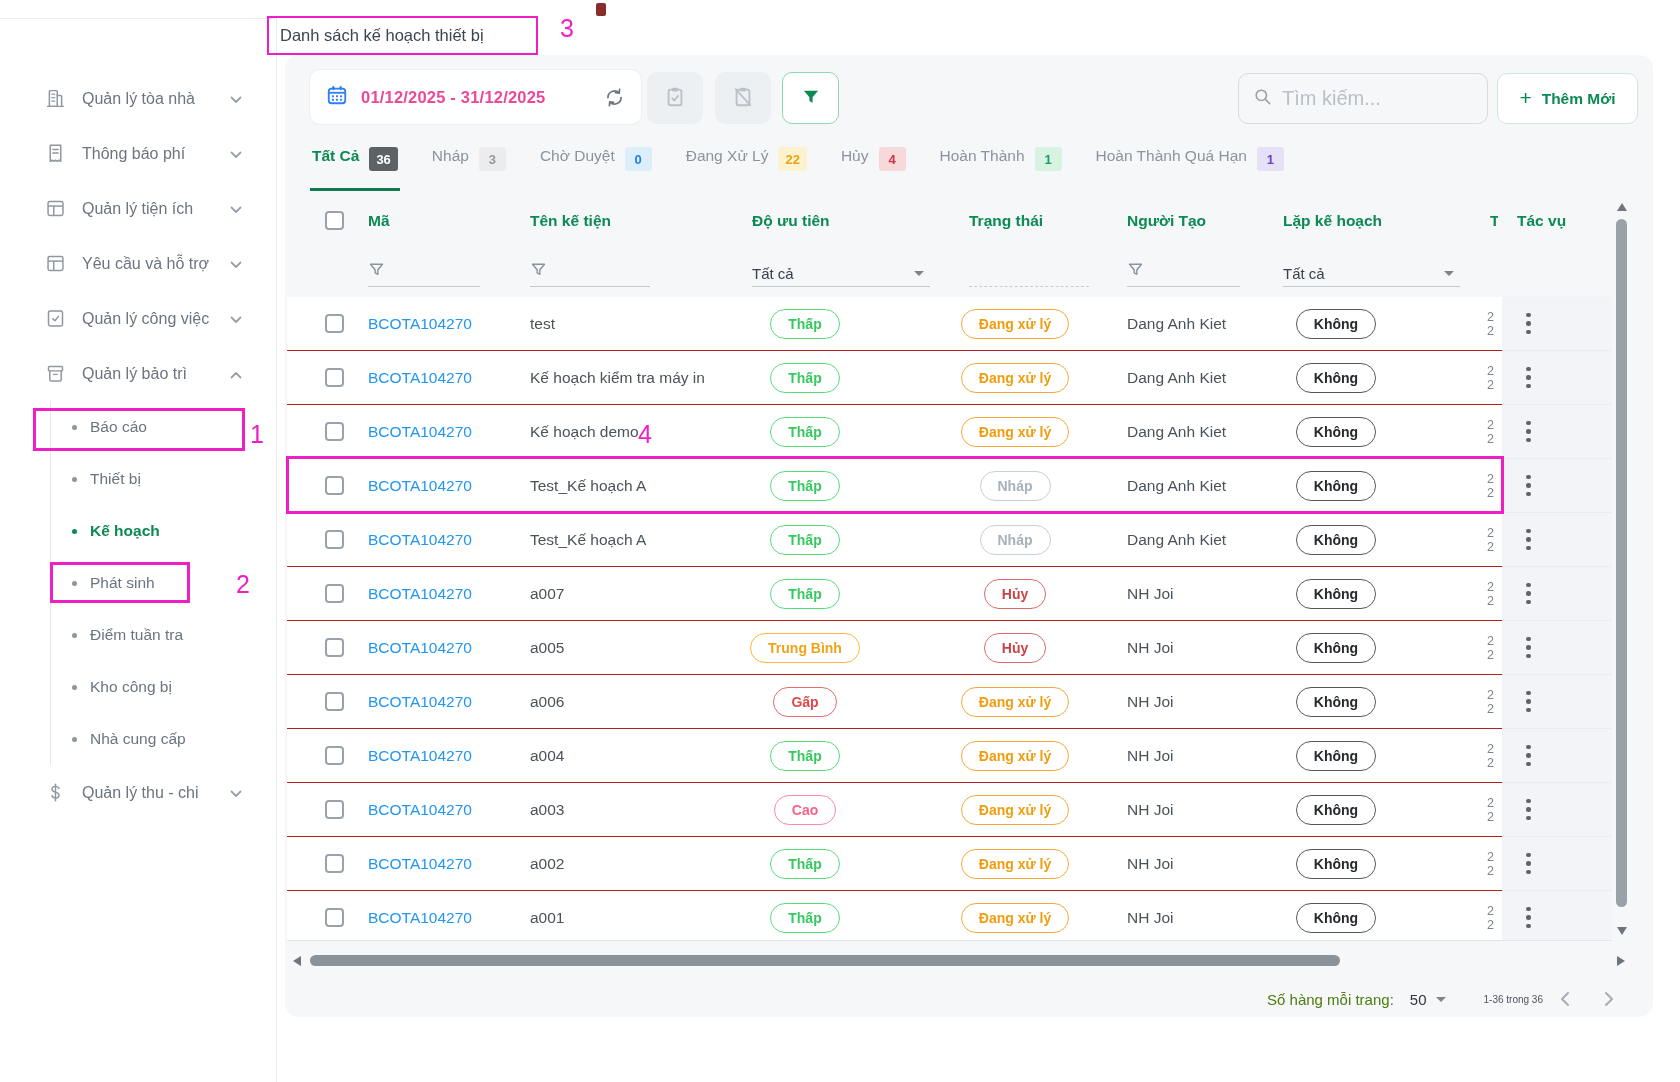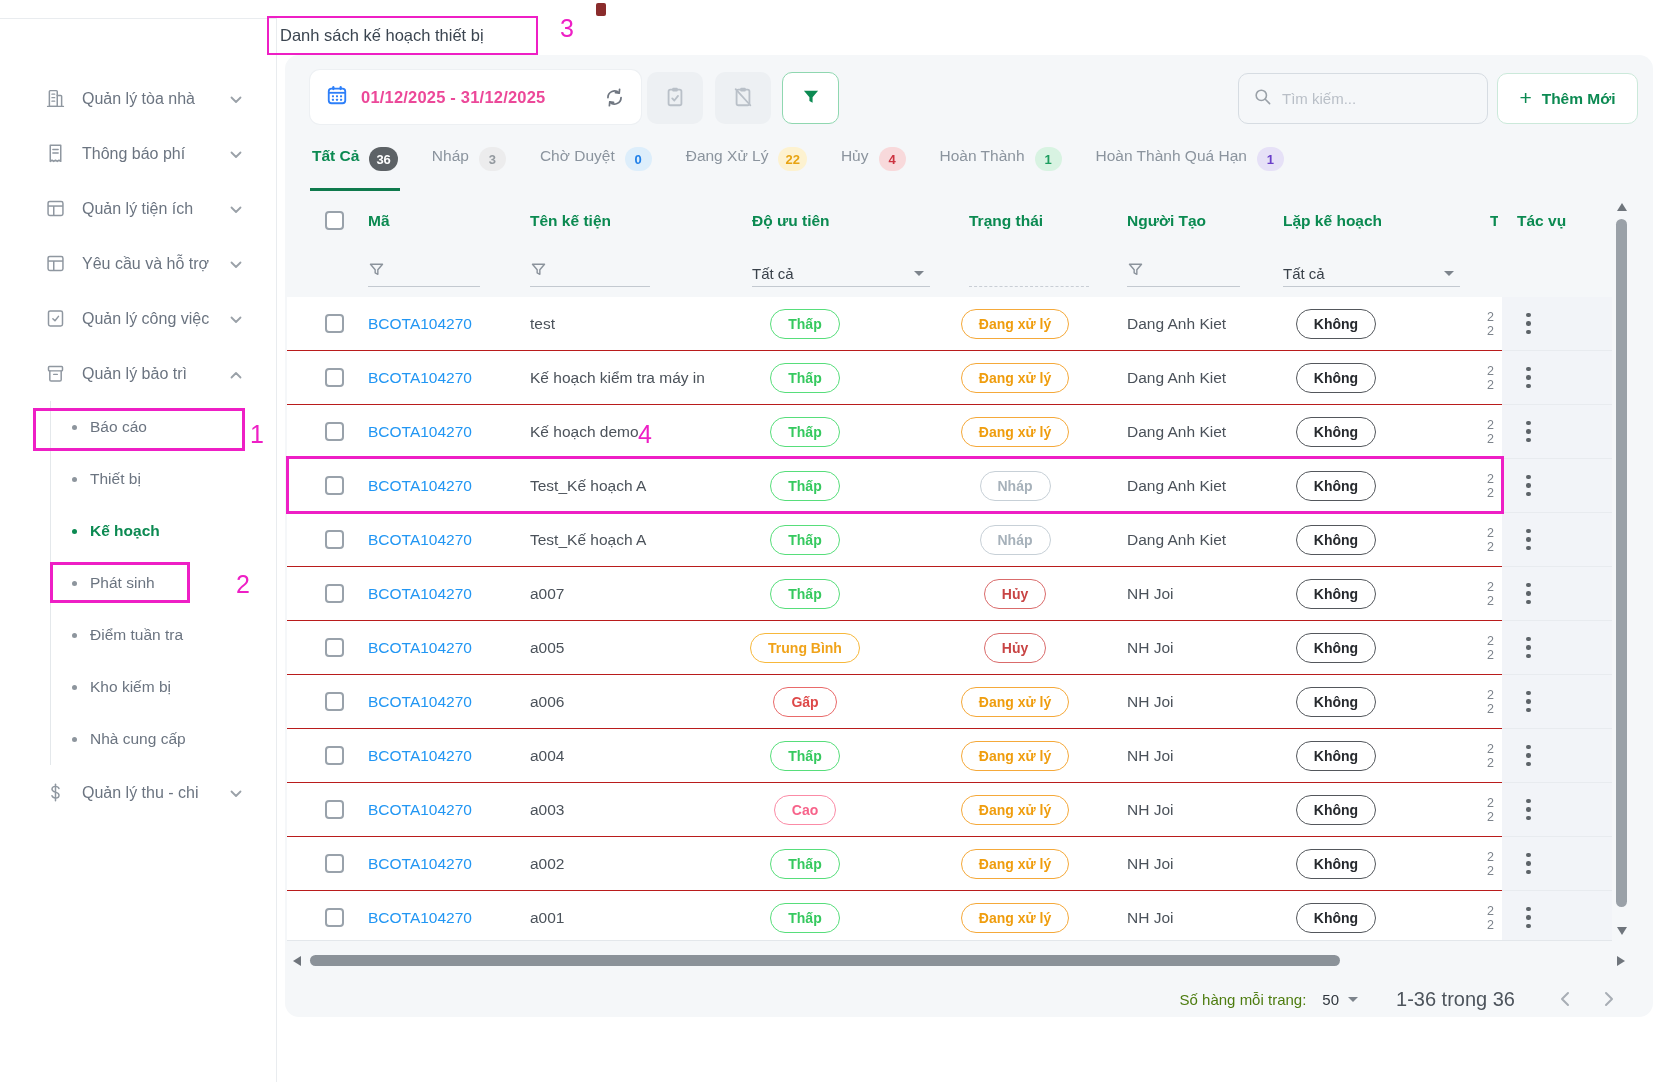--- a/index.html
+++ b/index.html
@@ -48,32 +48,32 @@
   .date-text { font-size:16.5px; font-weight:bold; color:#ec4899; letter-spacing:.2px; }
   .refresh { margin-left:auto; display:flex; cursor:pointer; }
 
   .icon-btn { position:absolute; top:17px; width:56px; height:52px; border-radius:10px; border:none;
     display:flex; align-items:center; justify-content:center; cursor:pointer; background:#edf0f3; }
   #btn-approve { left:362px; } #btn-reject { left:430px; }
   #btn-filter { left:497px; width:57px; background:#fff; border:1px solid #8fd7b0; }
 
   .search-box { position:absolute; left:953px; top:18px; width:250px; height:51px; border:1px solid #d6dce2; border-radius:10px;
     display:flex; align-items:center; gap:10px; padding:0 14px; }
-  .search-box input { border:none; outline:none; background:transparent; font-size:15px; color:#3c444d; width:170px; font-family:"Liberation Sans",sans-serif; }
+  .search-box input { border:none; outline:none; background:transparent; font-size:20px; color:#3c444d; width:170px; font-family:"Liberation Sans",sans-serif; }
   .search-box input::placeholder { color:#b9bfc7; }
   .add-btn { position:absolute; left:1212px; top:18px; width:141px; height:51px; background:#fff; border:1px solid #cbe9da; border-radius:10px;
     color:#0c8a52; font-size:15.5px; font-weight:bold; display:flex; align-items:center; justify-content:center; gap:10px; cursor:pointer; font-family:"Liberation Sans",sans-serif; }
   .add-btn .plus { font-size:21px; font-weight:normal; margin-top:-2px; }
 
   
   .tabs { position:absolute; left:25px; top:88px; height:50px; display:flex; gap:30px; }
   .tab { display:flex; align-items:flex-start; gap:10px; font-size:15.5px; color:#8b949e; padding:4px 2px 0 2px;
     border-bottom:3px solid transparent; cursor:pointer; height:48px; }
   .tab.active { color:#0c8a52; font-weight:bold; border-bottom-color:#0f7a4d; }
-  .badge { min-width:27px; height:24px; border-radius:12px; font-size:13px; font-weight:bold;
+  .badge { min-width:27px; height:24px; border-radius:3px; font-size:13px; font-weight:bold;
     display:inline-flex; align-items:center; justify-content:center; padding:0 7px; }
 
   
   .thead { position:absolute; top:142px; left:0; width:1368px; height:48px; }
   .thead .th { position:absolute; top:0; line-height:48px; color:#0b8a51; font-weight:bold; font-size:15.5px; white-space:nowrap; }
   .cb { width:19px; height:19px; border:2px solid #99a2ab; border-radius:4px; background:#fff; cursor:pointer; }
   .thead .cb { position:absolute; left:40px; top:14px; }
   .th-clip { position:absolute; left:1205px; width:8px; overflow:hidden; }
 
   .tfilter { position:absolute; top:190px; left:0; width:1368px; height:52px; }
@@ -111,21 +111,21 @@
   .hs-thumb { position:absolute; left:17px; top:0; width:1030px; height:11px; background:#8b9299; border-radius:6px; cursor:pointer; }
   .hs-arrow { position:absolute; top:1px; width:0; height:0; border-top:5px solid transparent; border-bottom:5px solid transparent; cursor:pointer; }
   .hs-arrow.left { left:0; border-right:8px solid #6f757c; }
   .hs-arrow.right { right:0; border-left:8px solid #6f757c; }
 
   
   .pagination { position:absolute; right:38px; top:930px; height:28px; display:flex; align-items:center; }
   .pg-label { font-size:15px; color:#4d7c0f; }
   .pg-select { display:flex; align-items:center; gap:9px; margin:0 38px 0 16px; cursor:pointer; }
   .pg-select span { font-size:15px; color:#30373e; }
-  .pg-range { font-size:20px; color:#4d545c; margin-right:44px; }
+  .pg-range { font-size:10px; color:#4d545c; margin-right:16px; }
   .pg-nav { display:flex; gap:32px; }
   .pg-nav span { cursor:pointer; display:flex; }
 </style>
 </head>
 <body>
 
 <span class="back-icon">
   <svg width="22" height="24" viewBox="0 0 22 24">
       <polyline points="15,3 6,12 15,21" fill="none" stroke="#0c8a52" stroke-width="3" stroke-linecap="round" stroke-linejoin="round"></polyline>
     </svg>
@@ -234,21 +234,21 @@
         <div class="sub-item">
           <span class="dot"></span>
           <span>Phát sinh</span>
         </div>
         <div class="sub-item">
           <span class="dot"></span>
           <span>Điểm tuần tra</span>
         </div>
         <div class="sub-item">
           <span class="dot"></span>
-          <span>Kho kiếm bị</span>
+          <span>Kho công bị</span>
         </div>
         <div class="sub-item">
           <span class="dot"></span>
           <span>Nhà cung cấp</span>
         </div>
       </div>
       <div class="side-item">
         <span class="icon">
           <svg width="21" height="21" viewBox="0 0 24 24" fill="none" stroke="#8f97a0" stroke-width="1.7" stroke-linecap="round">
             <path d="M16 7.5c-.6-1.6-2.1-2.5-4-2.5-2.2 0-4 1.2-4 3.2 0 4.2 8 2.6 8 6.8 0 2-1.8 3.2-4 3.2-1.9 0-3.4-.9-4-2.5"></path>

